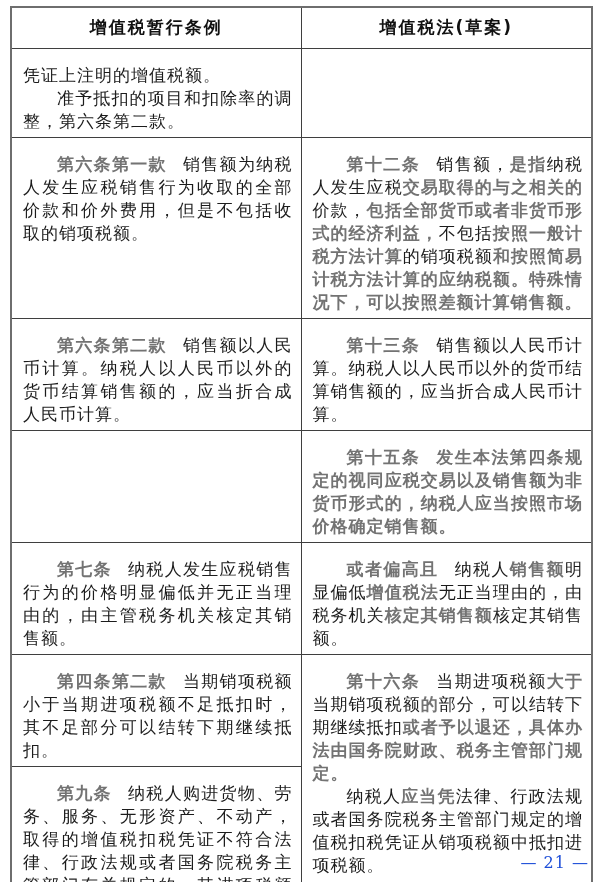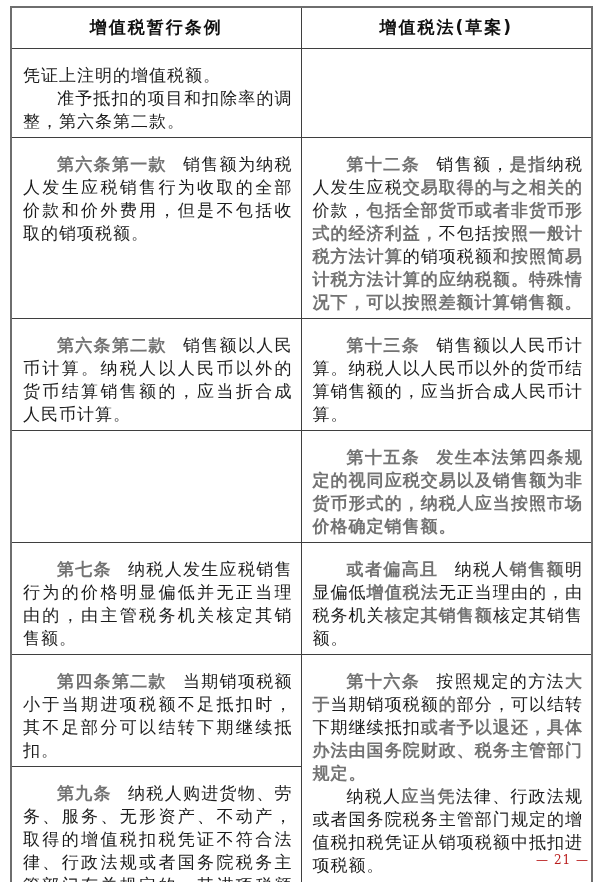--- a/index.html
+++ b/index.html
@@ -15,22 +15,22 @@
      font-family:"DejaVu Sans","Liberation Sans",sans-serif;
      font-weight:700;font-size:17px;letter-spacing:2px;color:#111;}
   td.cell{padding:15px 8px 4px 11px;font-size:17px;line-height:23px;}
   td.cell p{margin:0;text-align:justify;text-justify:inter-ideograph;
             letter-spacing:1px;}
   td.cell p.indent{text-indent:2em;}
   span.seg{color:#1c1c1c;}
   span.b{font-family:"DejaVu Sans","Liberation Sans",sans-serif;
          font-weight:700;color:#737373;}
   span.gap{margin-right:0.95em;}
-  .footer{position:absolute;top:853px;right:16px;font-size:12px;
-          letter-spacing:1px;color:#b91c1c;
+  .footer{position:absolute;top:853px;right:16px;font-size:16px;
+          letter-spacing:1px;color:#1d4ed8;
           font-family:"DejaVu Serif","Liberation Serif",serif;}
 </style>
 </head>
 <body>
 
 <div class="page">
   <table class="cmp">
     <colgroup>
         <col class="c1">
         <col class="c2">
@@ -77,21 +77,21 @@
           </td>
           <td class="cell">
             <p class="para indent"><span class="seg b gap">或者偏高且</span><span class="seg">纳税人</span><span class="seg b">销售额</span><span class="seg">明显偏低</span><span class="seg b">增值税法</span><span class="seg">无正当理由的，由税务机关</span><span class="seg b">核定其销售额</span><span class="seg">核定其销售额。</span></p>
           </td>
         </tr>
         <tr style="height: 83px;">
           <td class="cell">
             <p class="para indent"><span class="seg b gap">第四条第二款</span><span class="seg">当期销项税额小于当期进项税额不足抵扣时，其不足部分可以结转下期继续抵扣。</span></p>
           </td>
           <td class="cell" rowspan="2">
-            <p class="para indent"><span class="seg b gap">第十六条</span><span class="seg">按照规定的方法</span><span class="seg b">大于</span><span class="seg">当期销项税额</span><span class="seg b">的</span><span class="seg">部分，可以结转下期继续抵扣</span><span class="seg b">或者予以退还，具体办法由国务院财政、税务主管部门规定。</span></p>
+            <p class="para indent"><span class="seg b gap">第十六条</span><span class="seg">当期进项税额</span><span class="seg b">大于</span><span class="seg">当期销项税额</span><span class="seg b">的</span><span class="seg">部分，可以结转下期继续抵扣</span><span class="seg b">或者予以退还，具体办法由国务院财政、税务主管部门规定。</span></p>
             <p class="para indent"><span class="seg">纳税人</span><span class="seg b">应当凭</span><span class="seg">法律、行政法规或者国务院税务主管部门规定的增值税扣税凭证从销项税额中抵扣进项税额。</span></p>
           </td>
         </tr>
         <tr style="height: 150px;">
           <td class="cell">
             <p class="para indent"><span class="seg b gap">第九条</span><span class="seg">纳税人购进货物、劳务、服务、无形资产、不动产，取得的增值税扣税凭证不符合法律、行政法规或者国务院税务主管部门有关规定的，其进项税额不得从销项税额中抵扣。</span></p>
           </td>
         </tr>
       </tbody>
   </table>

